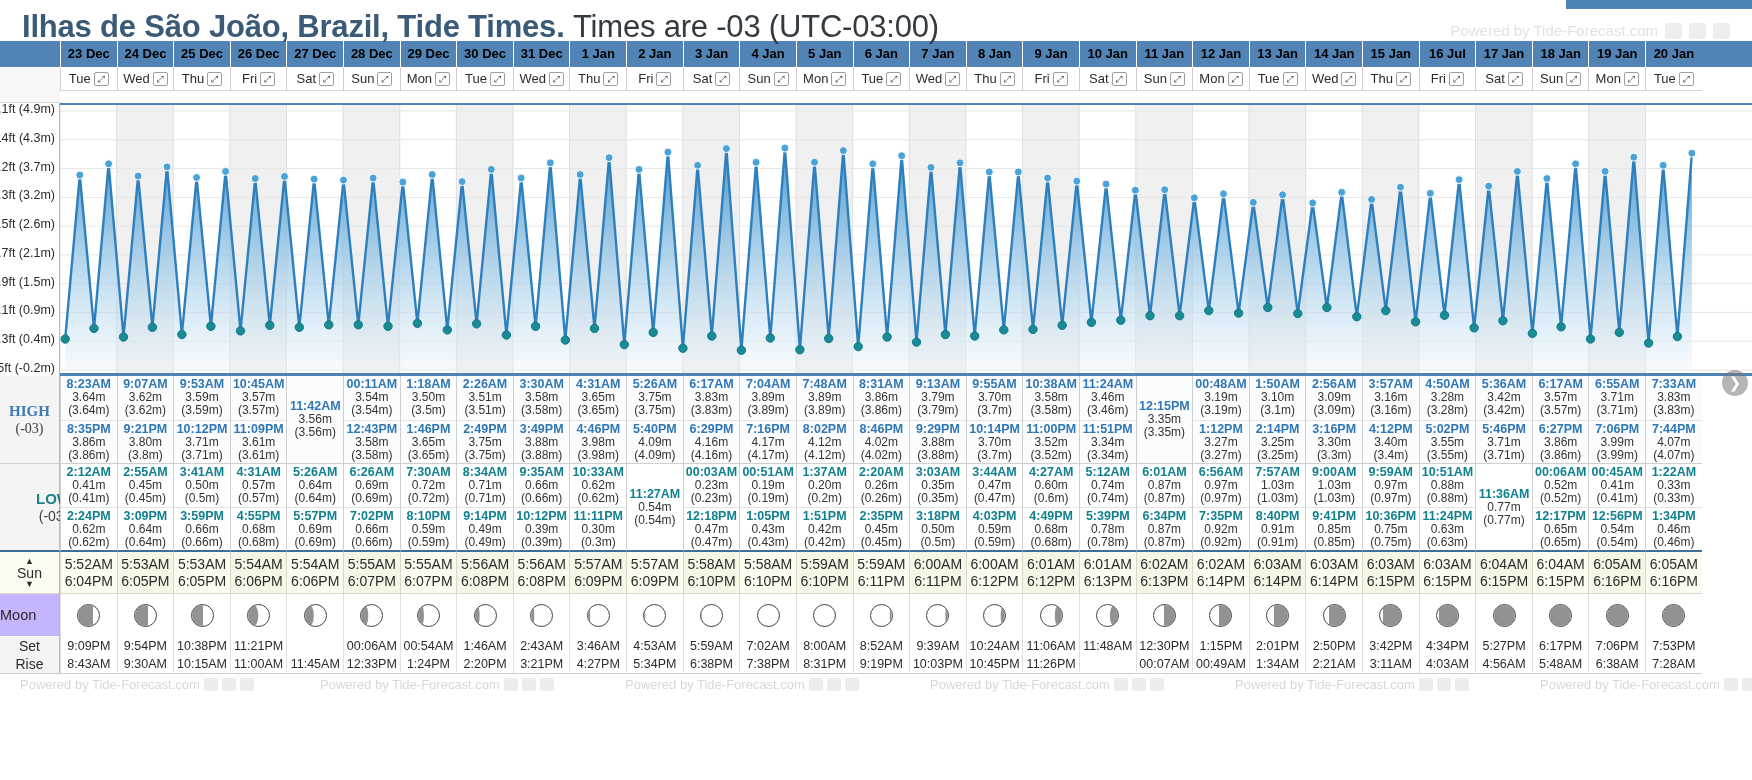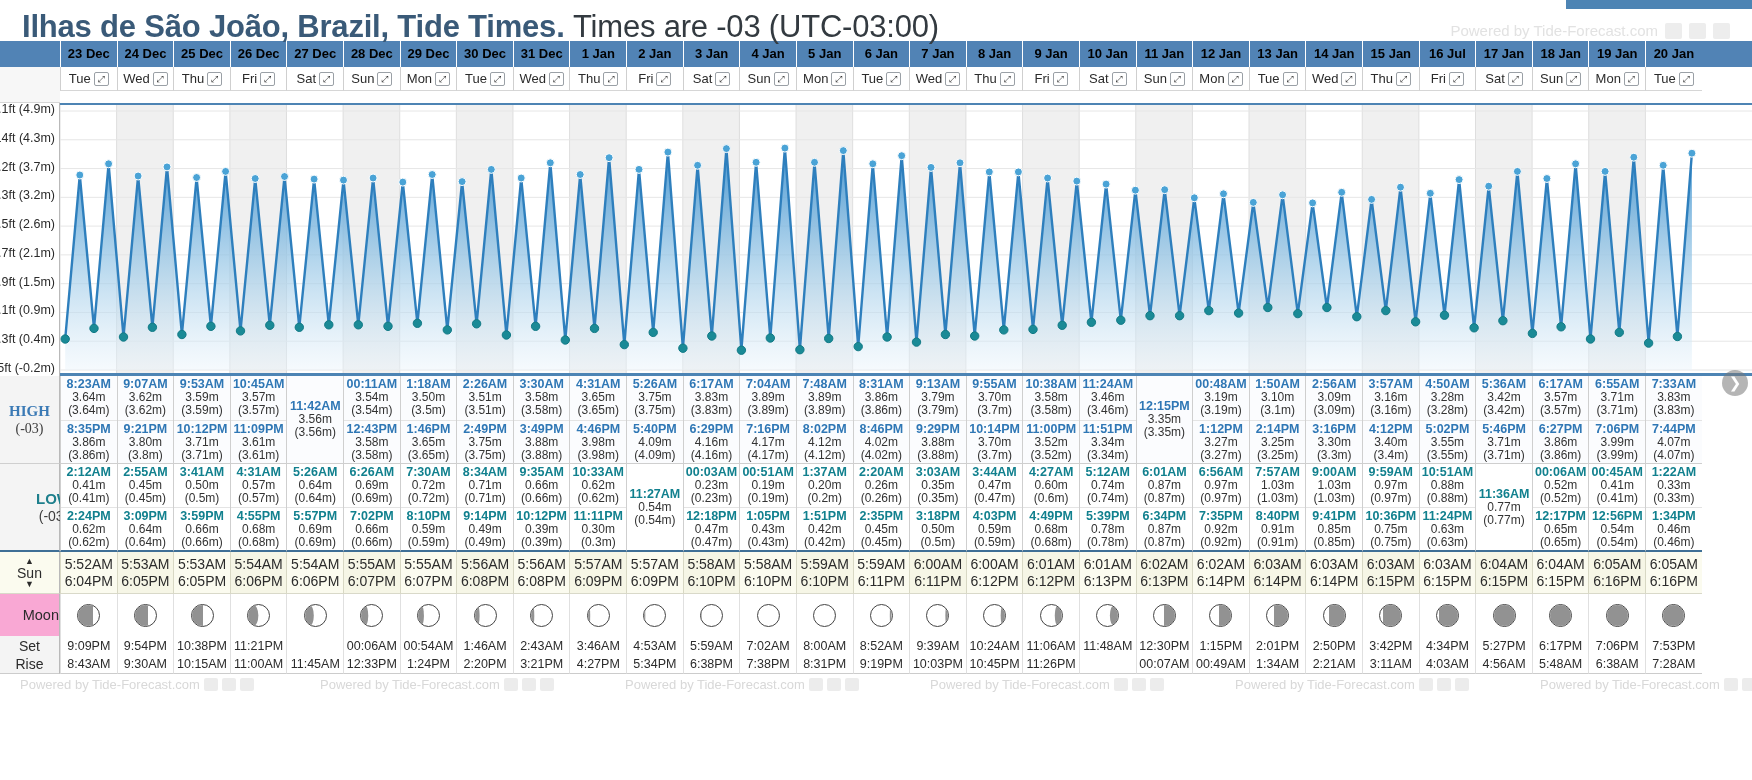--- a/index.html
+++ b/index.html
@@ -189,23 +189,23 @@
     border-bottom: 1px solid #d9d9c9;
     display: flex; flex-direction: column;
     align-items: center; justify-content: center;
     font-size: 14px; color: #2b2b2b; line-height: 17px;
   }
   .suncol.alt { background: #f6f6e6; }
 
   
   .r-moon { display: flex; width: 1752px; height: 42px; }
   .r-moon .gutter {
-    background: #f9a8d4;
+    background: #c4b5fd;
     border-right: 1px solid #b9b9b9;
-    display: flex; align-items: center; justify-content: flex-end;
+    display: flex; align-items: center; justify-content: flex-start;
     font-size: 14.5px; color: #2b2b2b;
   }
   .mooncol {
     flex: 0 0 56.62px; width: 56.62px; height: 42px;
     border-left: 1px solid #e0e0e0;
     display: flex; align-items: center; justify-content: center;
     background: #ffffff;
   }
   .moon {
     width: 23px; height: 23px; border-radius: 50%;

